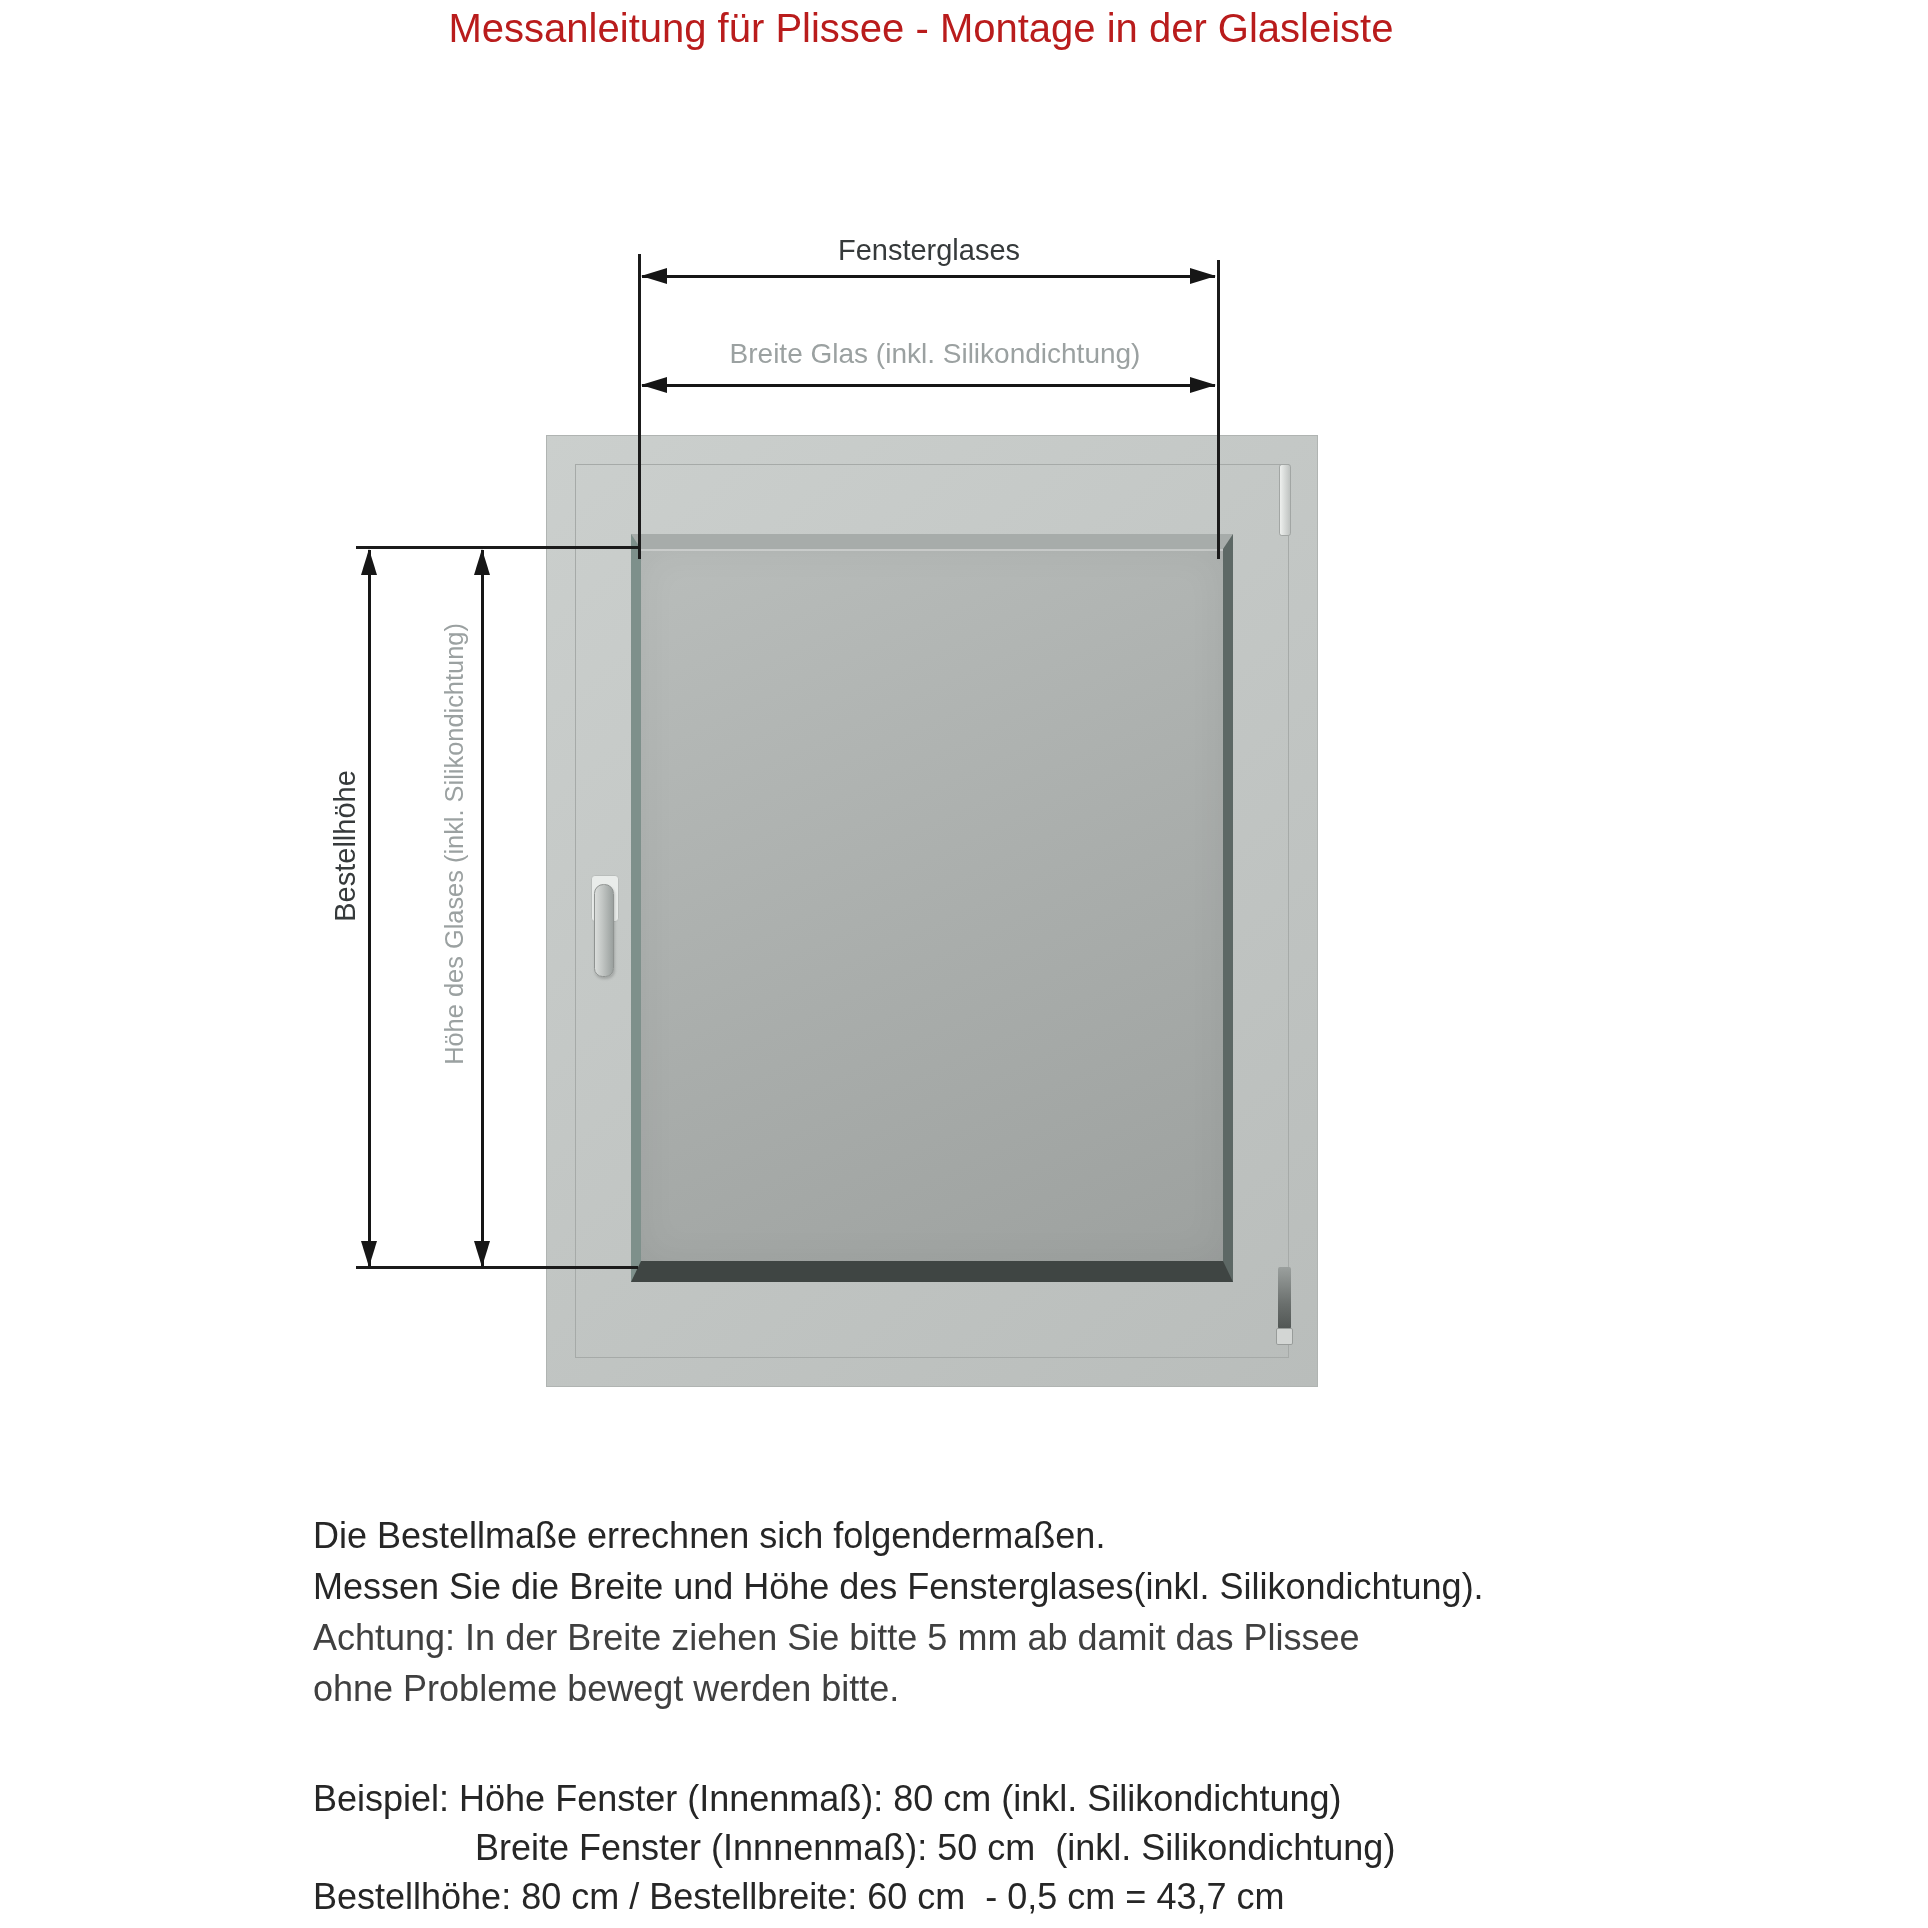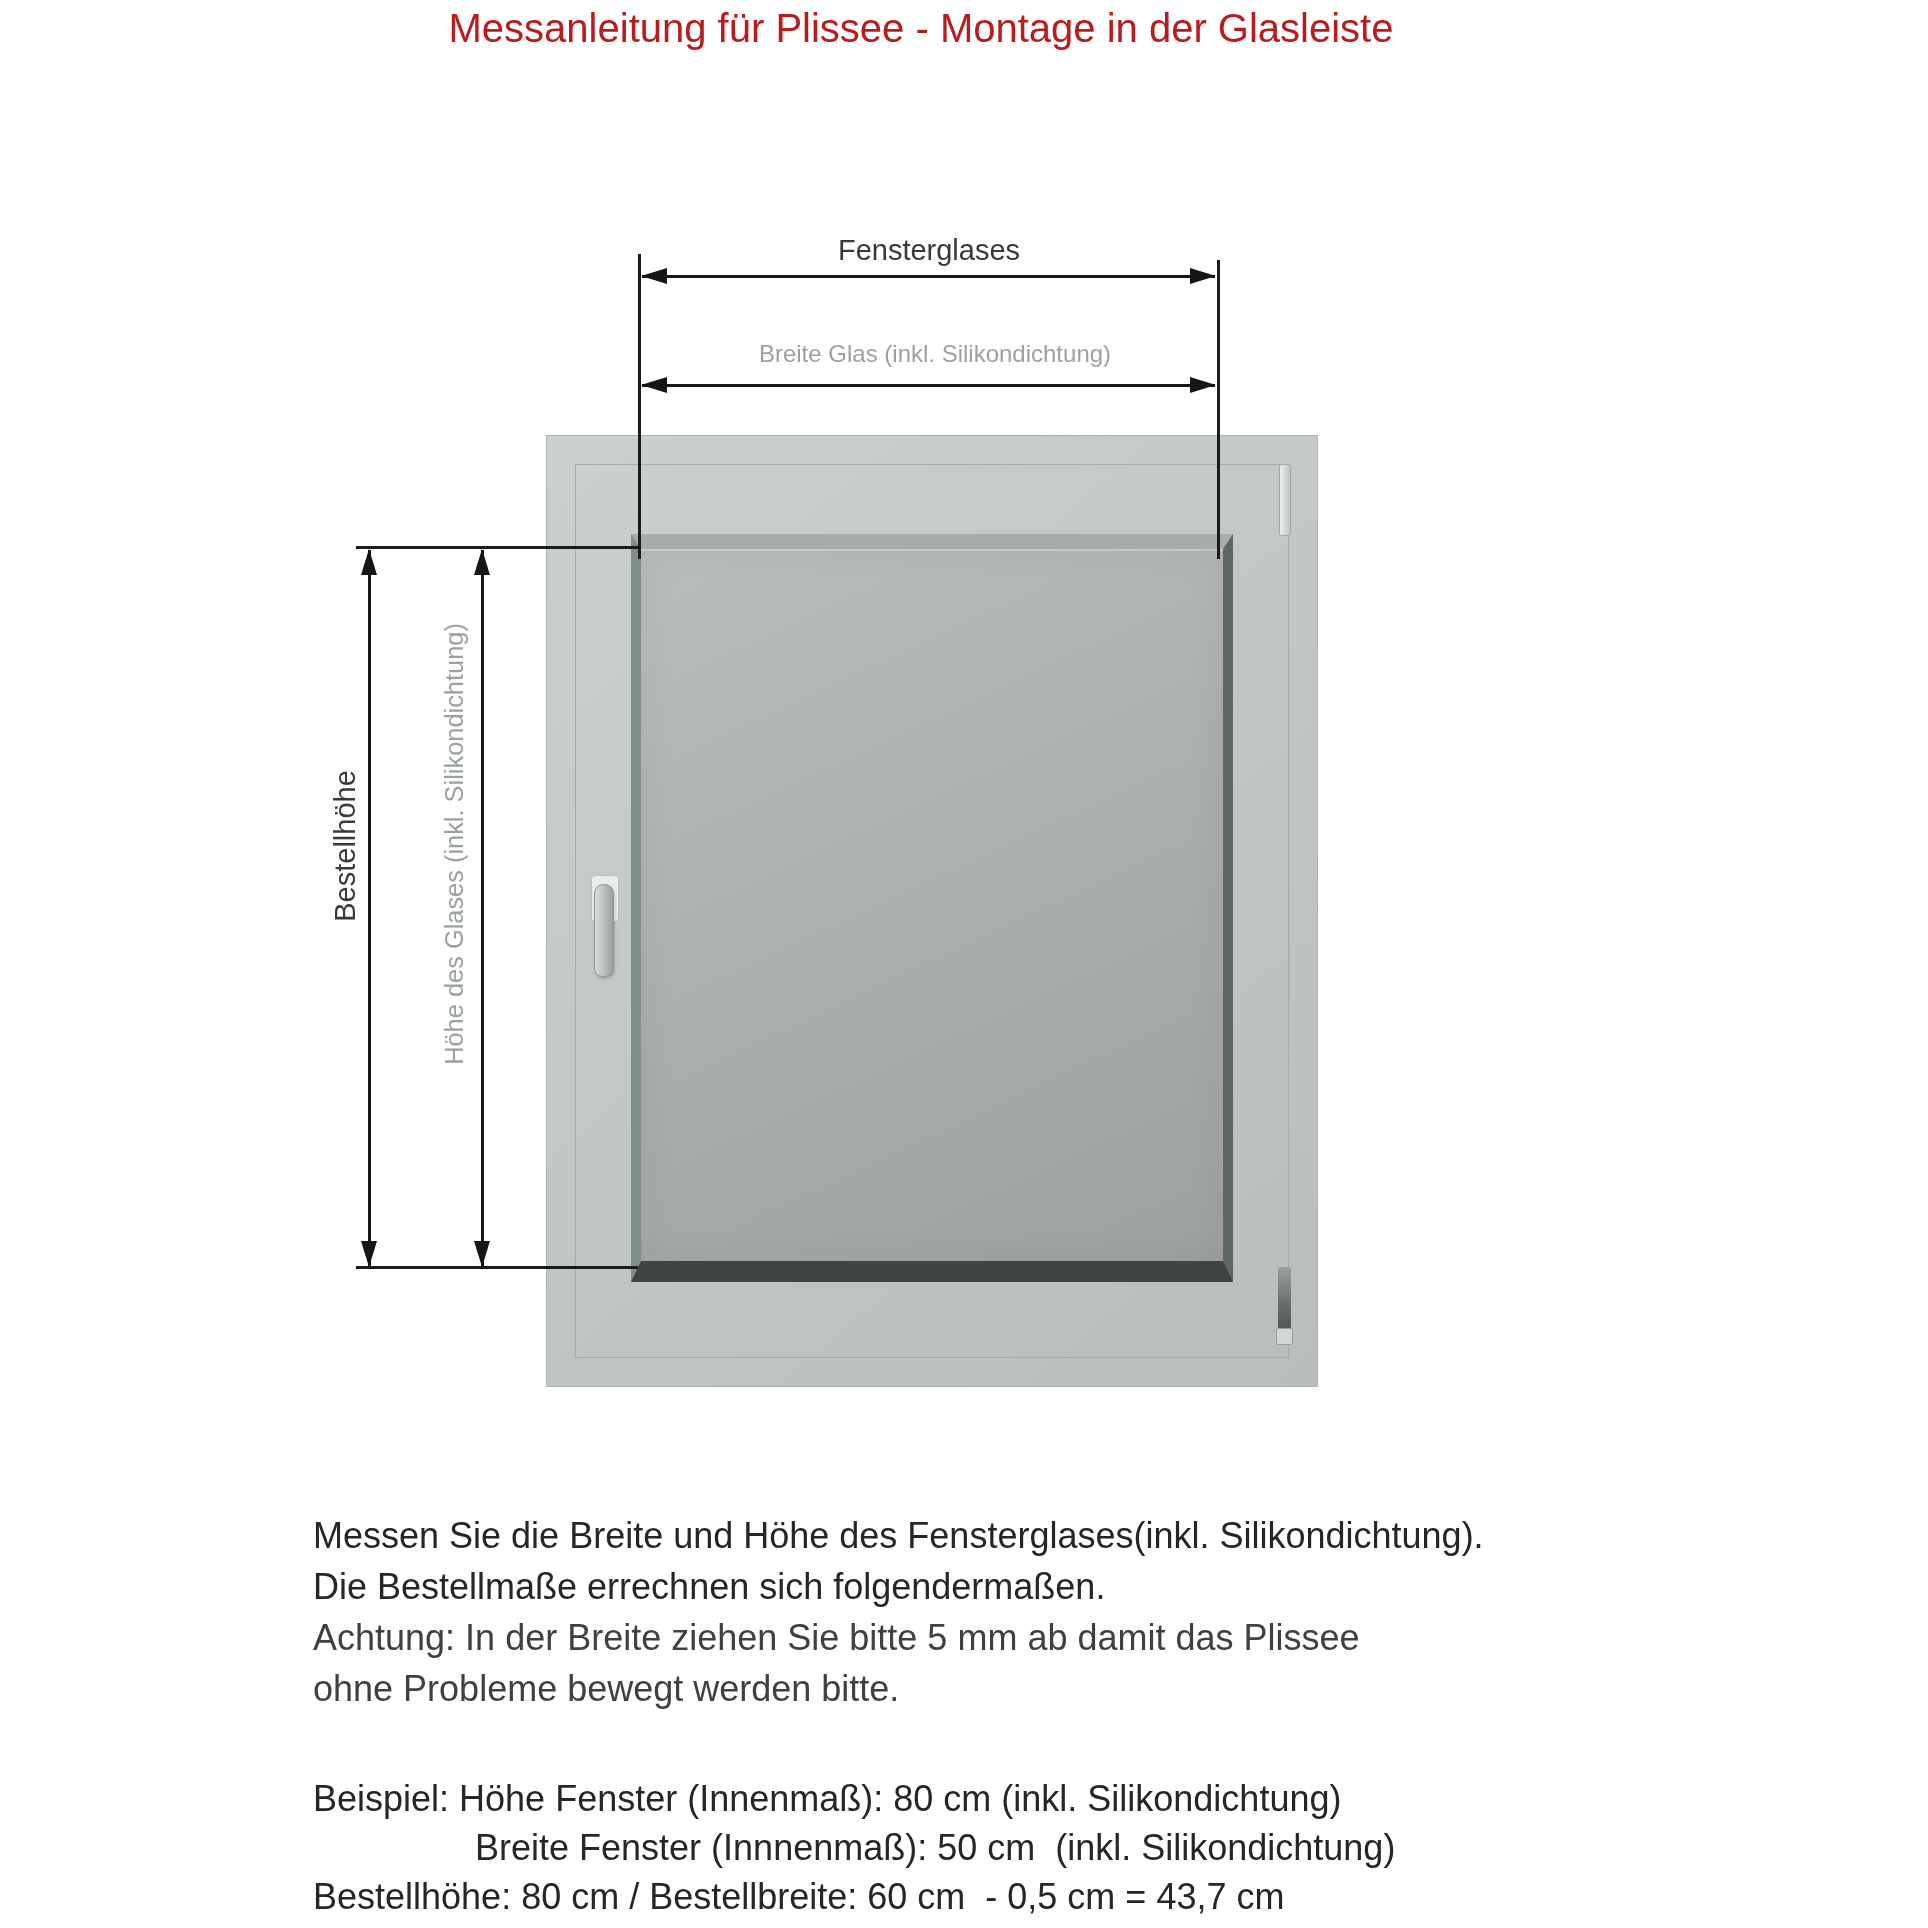--- a/index.html
+++ b/index.html
@@ -117,28 +117,28 @@
     <div class="ext v" style="left:1217px;top:260px;height:299px;"></div>
     <div class="ext h" style="left:356px;top:546px;width:282px;"></div>
     <div class="ext h" style="left:356px;top:1266px;width:282px;"></div>
 
     <div class="dim dim-h" style="left:642px;top:275px;width:573px;"></div>
     <div class="dim dim-h" style="left:642px;top:384px;width:573px;"></div>
     <div class="dim dim-v" style="left:368px;top:550px;height:716px;"></div>
     <div class="dim dim-v" style="left:481px;top:550px;height:716px;"></div>
 
     <div class="dim-label h dark" style="left:929px;top:250px;font-size:29px;">Fensterglases</div>
-    <div class="dim-label h gray" style="left:935px;top:354px;font-size:24px;">Breite Glas (inkl. Silikondichtung)</div>
+    <div class="dim-label h gray" style="left:935px;top:354px;font-size:28px;">Breite Glas (inkl. Silikondichtung)</div>
     <div class="dim-label rot dark" style="left:345px;top:846px;font-size:29px;">Bestellhöhe</div>
     <div class="dim-label rot gray" style="left:454px;top:844px;font-size:25.4px;">Höhe des Glases (inkl. Silikondichtung)</div>
   </div>
 
   <div class="textblock instructions">
+    <p>Die Bestellmaße errechnen sich folgendermaßen.</p>
     <p>Messen Sie die Breite und Höhe des Fensterglases(inkl. Silikondichtung).</p>
-    <p>Die Bestellmaße errechnen sich folgendermaßen.</p>
     <p class="red">Achtung: In der Breite ziehen Sie bitte 5 mm ab damit das Plissee</p>
     <p class="red">ohne Probleme bewegt werden bitte.</p>
   </div>
 
   <div class="textblock example">
     <p>Beispiel: Höhe Fenster (Innenmaß): 80 cm (inkl. Silikondichtung)</p>
     <p class="indent">Breite Fenster (Innnenmaß): 50 cm  (inkl. Silikondichtung)</p>
     <p>Bestellhöhe: 80 cm / Bestellbreite: 60 cm  - 0,5 cm = 43,7 cm</p>
   </div>
 

